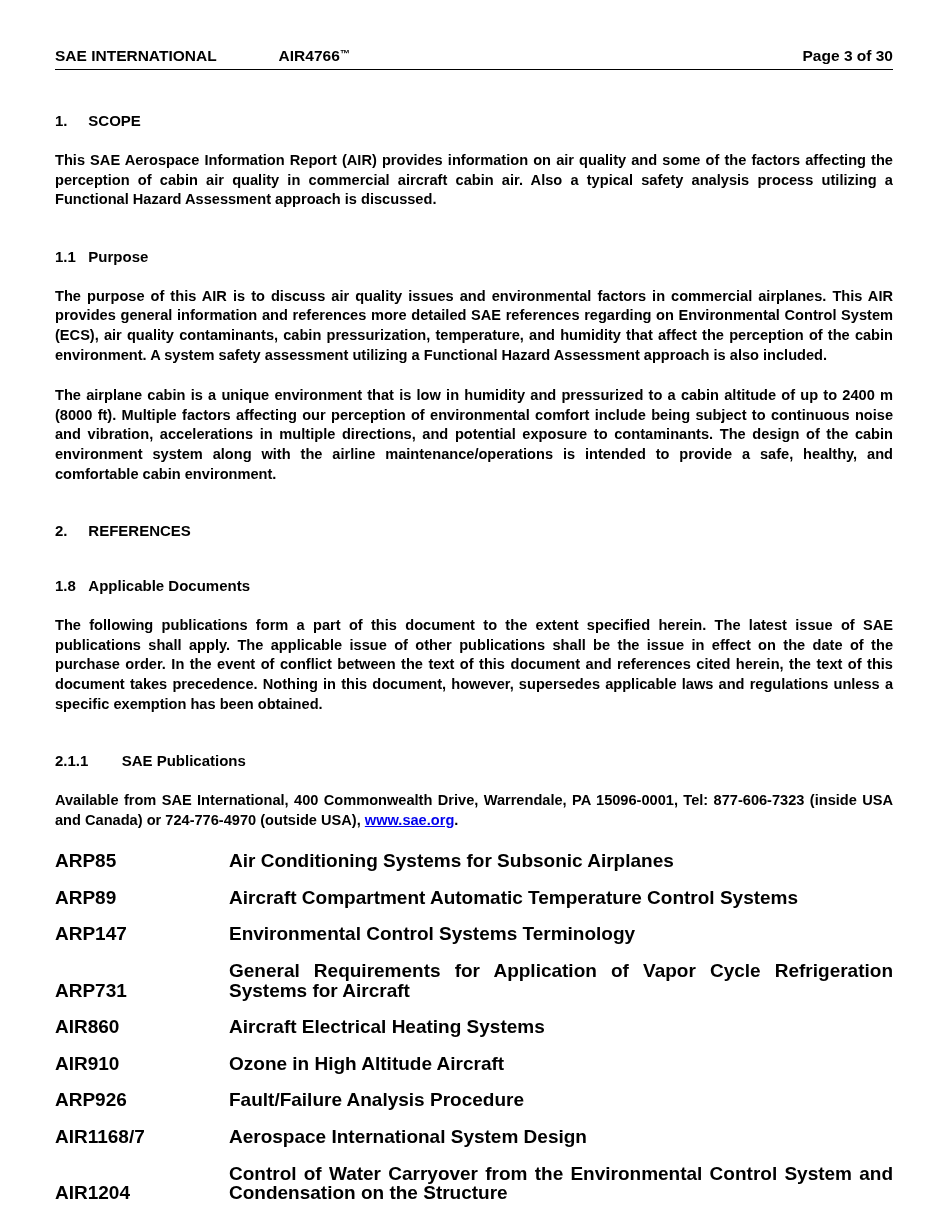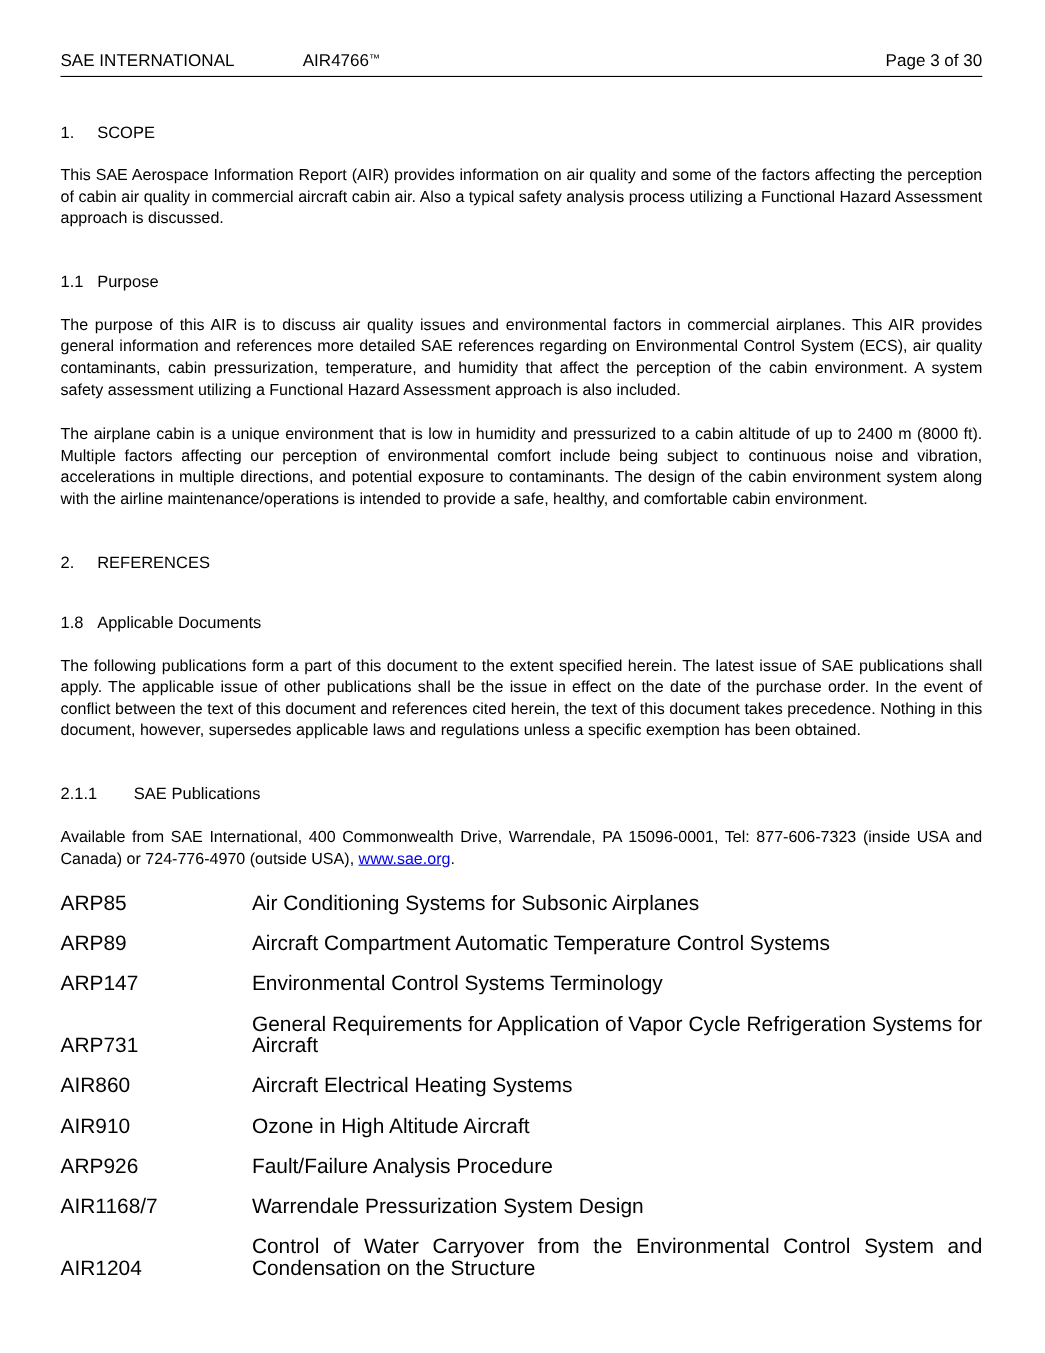--- a/index.html
+++ b/index.html
@@ -16,20 +16,21 @@
     -webkit-font-smoothing: antialiased;
   }
 
   .page {
     position: relative;
     width: 950px;
     height: 1202px;
     box-sizing: border-box;
     padding: 0;
     overflow: hidden;
+    font-weight: bold;
   }
 
   
   .page-header {
     position: absolute;
     left: 55px;
     top: 44px;
     width: 838px;
     display: flex;
     align-items: baseline;
@@ -183,21 +184,21 @@
         <div class="ref-row">
           <span class="ref-id">AIR910</span>
           <span class="ref-desc">Ozone in High Altitude Aircraft</span>
         </div>
         <div class="ref-row">
           <span class="ref-id">ARP926</span>
           <span class="ref-desc">Fault/Failure Analysis Procedure</span>
         </div>
         <div class="ref-row">
           <span class="ref-id">AIR1168/7</span>
-          <span class="ref-desc">Warrendale Pressurization System Design</span>
+          <span class="ref-desc">Aerospace International System Design</span>
         </div>
         <div class="ref-row wrapped">
           <span class="ref-id">AIR1204</span>
           <span class="ref-desc">Control of Water Carryover from the Environmental Control System and Condensation on the Structure</span>
         </div>
       </div>
 
   </div>
 </div>
 

